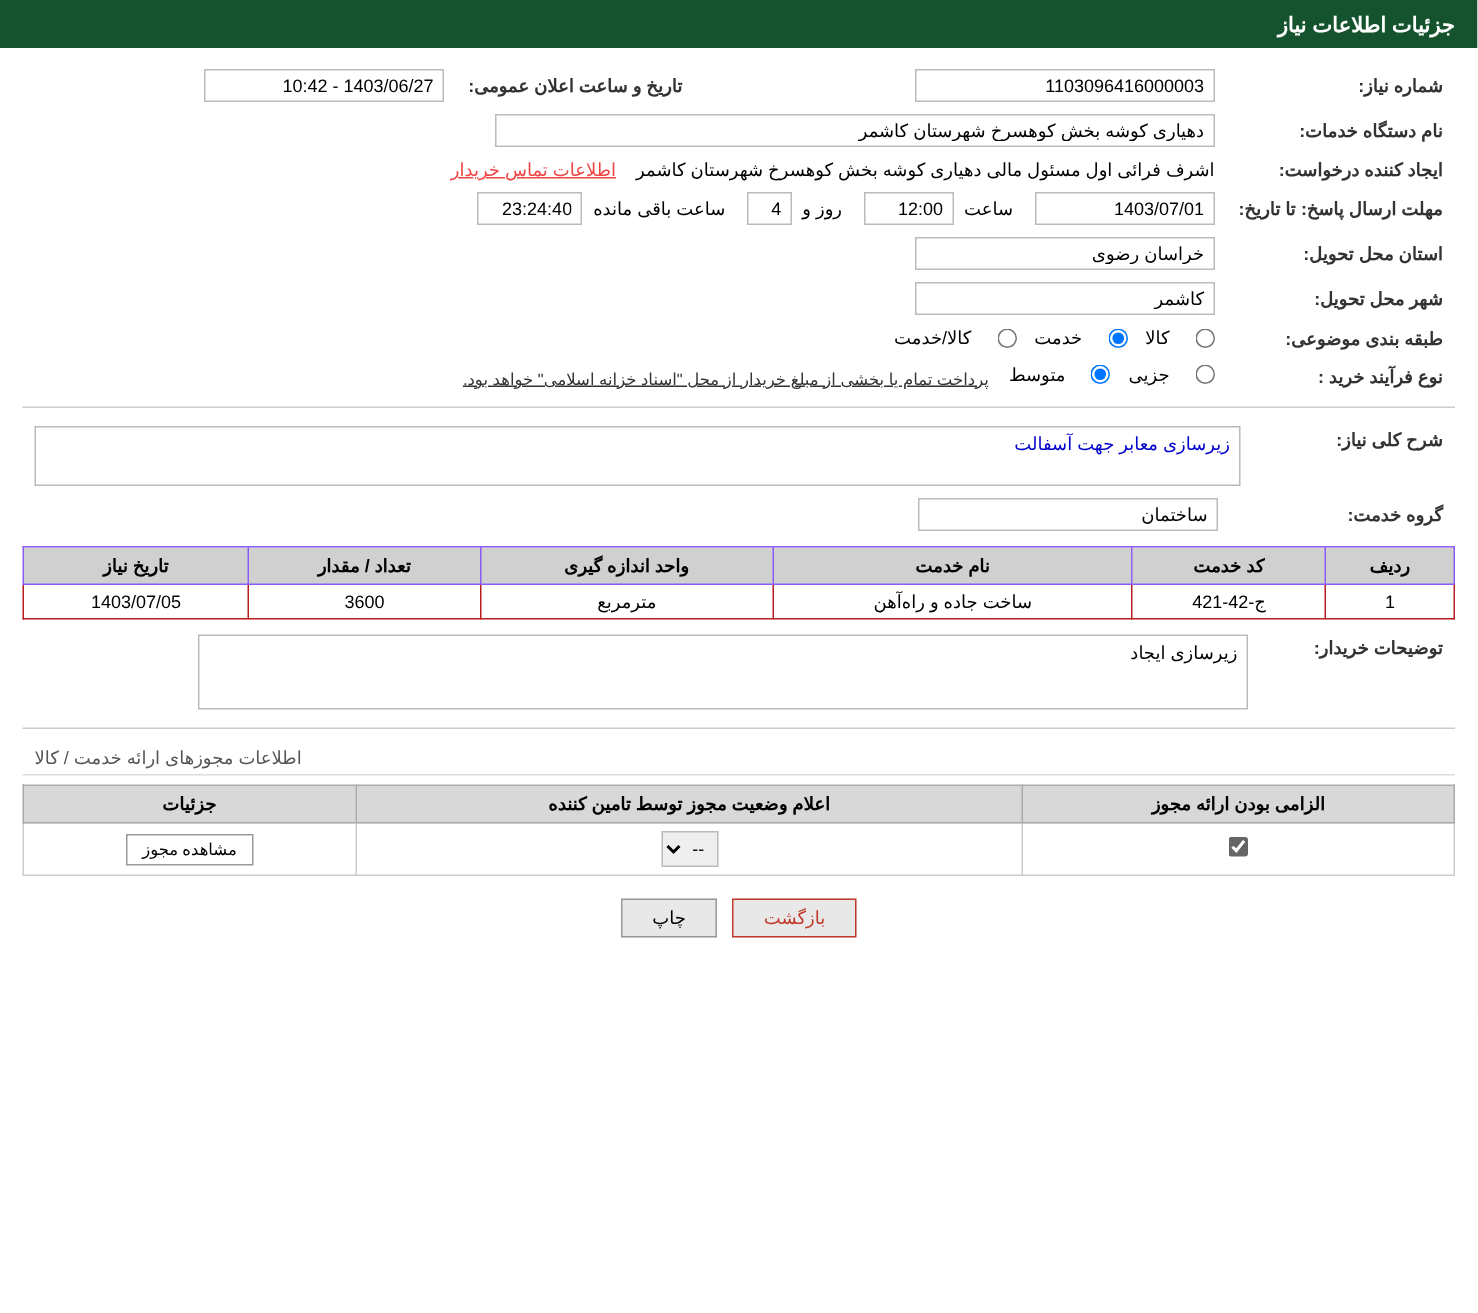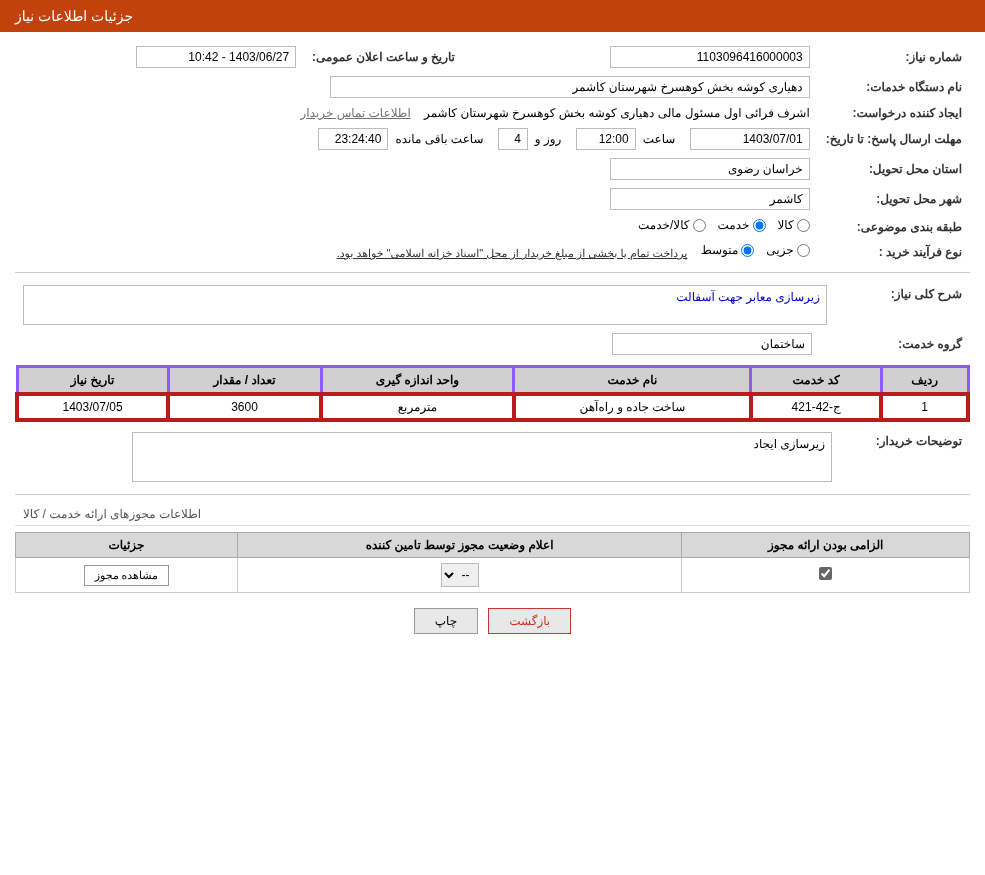--- a/index.html
+++ b/index.html
@@ -9,26 +9,26 @@
       background: #f0f0f0;
       direction: rtl;
     }
     .page-wrapper {
       width: 985px;
       margin: 0 auto;
       background: #fff;
       min-height: 875px;
     }
     .header-bar {
-      background: #c2410c;
+      background: #14532d;
       color: #fff;
-      text-align: left;
+      text-align: right;
       padding: 8px 15px;
       font-size: 14px;
-      font-weight: normal;
+      font-weight: bold;
     }
     .content {
       padding: 10px 15px;
     }
     .info-table {
       width: 100%;
       border-collapse: collapse;
     }
     .info-table td {
       padding: 4px 8px;
@@ -50,23 +50,23 @@
       padding: 3px 6px;
       background: #fff;
       direction: rtl;
       text-align: right;
       font-family: Tahoma, Arial, sans-serif;
       font-size: 12px;
     }
     .input-medium { width: 200px; }
     .date-field { width: 120px; }
     .time-field { width: 60px; }
-    .link-blue { color: #737373; cursor: pointer; text-decoration: underline; margin-top: 24px; }
+    .link-blue { color: #ef4444; cursor: pointer; text-decoration: underline; margin-top: 24px; }
     .radio-group { display: inline-flex; gap: 12px; align-items: center; }
-    .radio-item { display: flex; align-items: flex-end; gap: 3px; cursor: pointer; }
+    .radio-item { display: flex; align-items: center; gap: 17px; cursor: pointer; }
     .separator-line {
       border: none;
       border-top: 1px solid #ccc;
       margin: 8px 0;
     }
     .section-header {
       background: #e8e8e8;
       padding: 5px 10px;
       font-weight: bold;
       font-size: 13px;
@@ -74,28 +74,28 @@
       border-top: 1px solid #ccc;
       border-bottom: 1px solid #ccc;
     }
     .data-table {
       width: 100%;
       border-collapse: collapse;
       margin: 6px 0;
     }
     .data-table th {
       background: #d0d0d0;
-      border: 3px solid #8b5cf6;
+      border: 1px solid #8b5cf6;
       padding: 5px 8px;
       text-align: center;
       font-size: 12px;
       font-weight: bold;
     }
     .data-table td {
-      border: 4px solid #b91c1c;
+      border: 1px solid #b91c1c;
       padding: 4px 8px;
       text-align: center;
       font-size: 12px;
     }
     .sub-info-table {
       width: 100%;
       border-collapse: collapse;
       margin: 6px 0;
     }
     .sub-info-table th {

